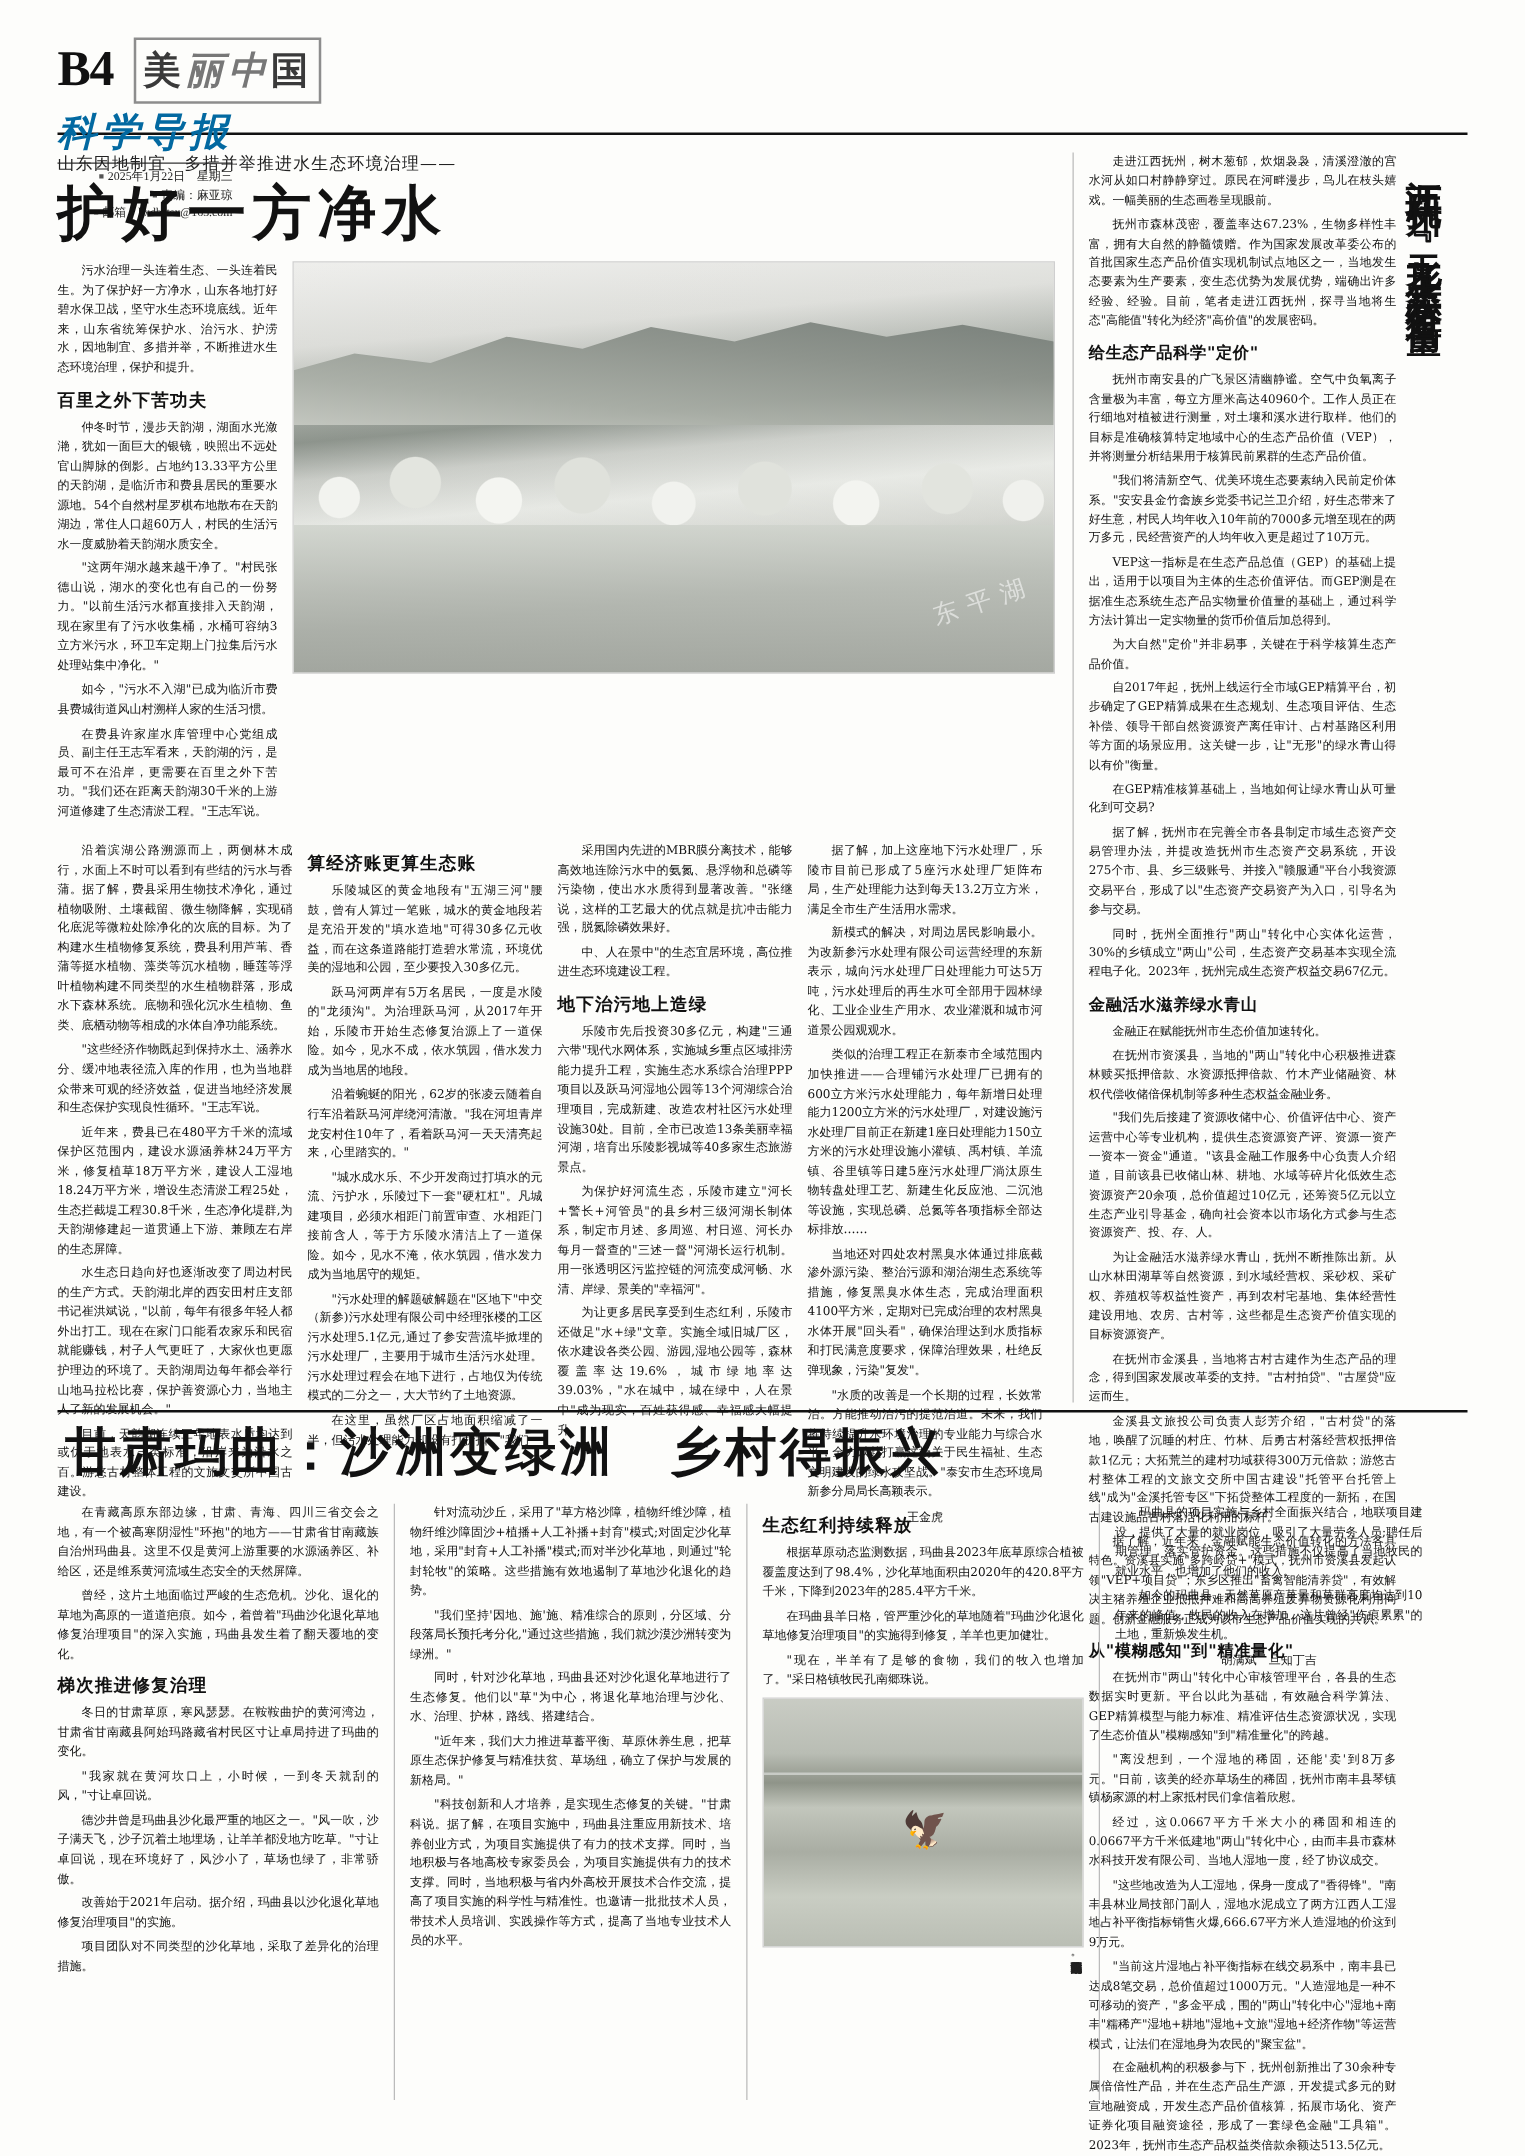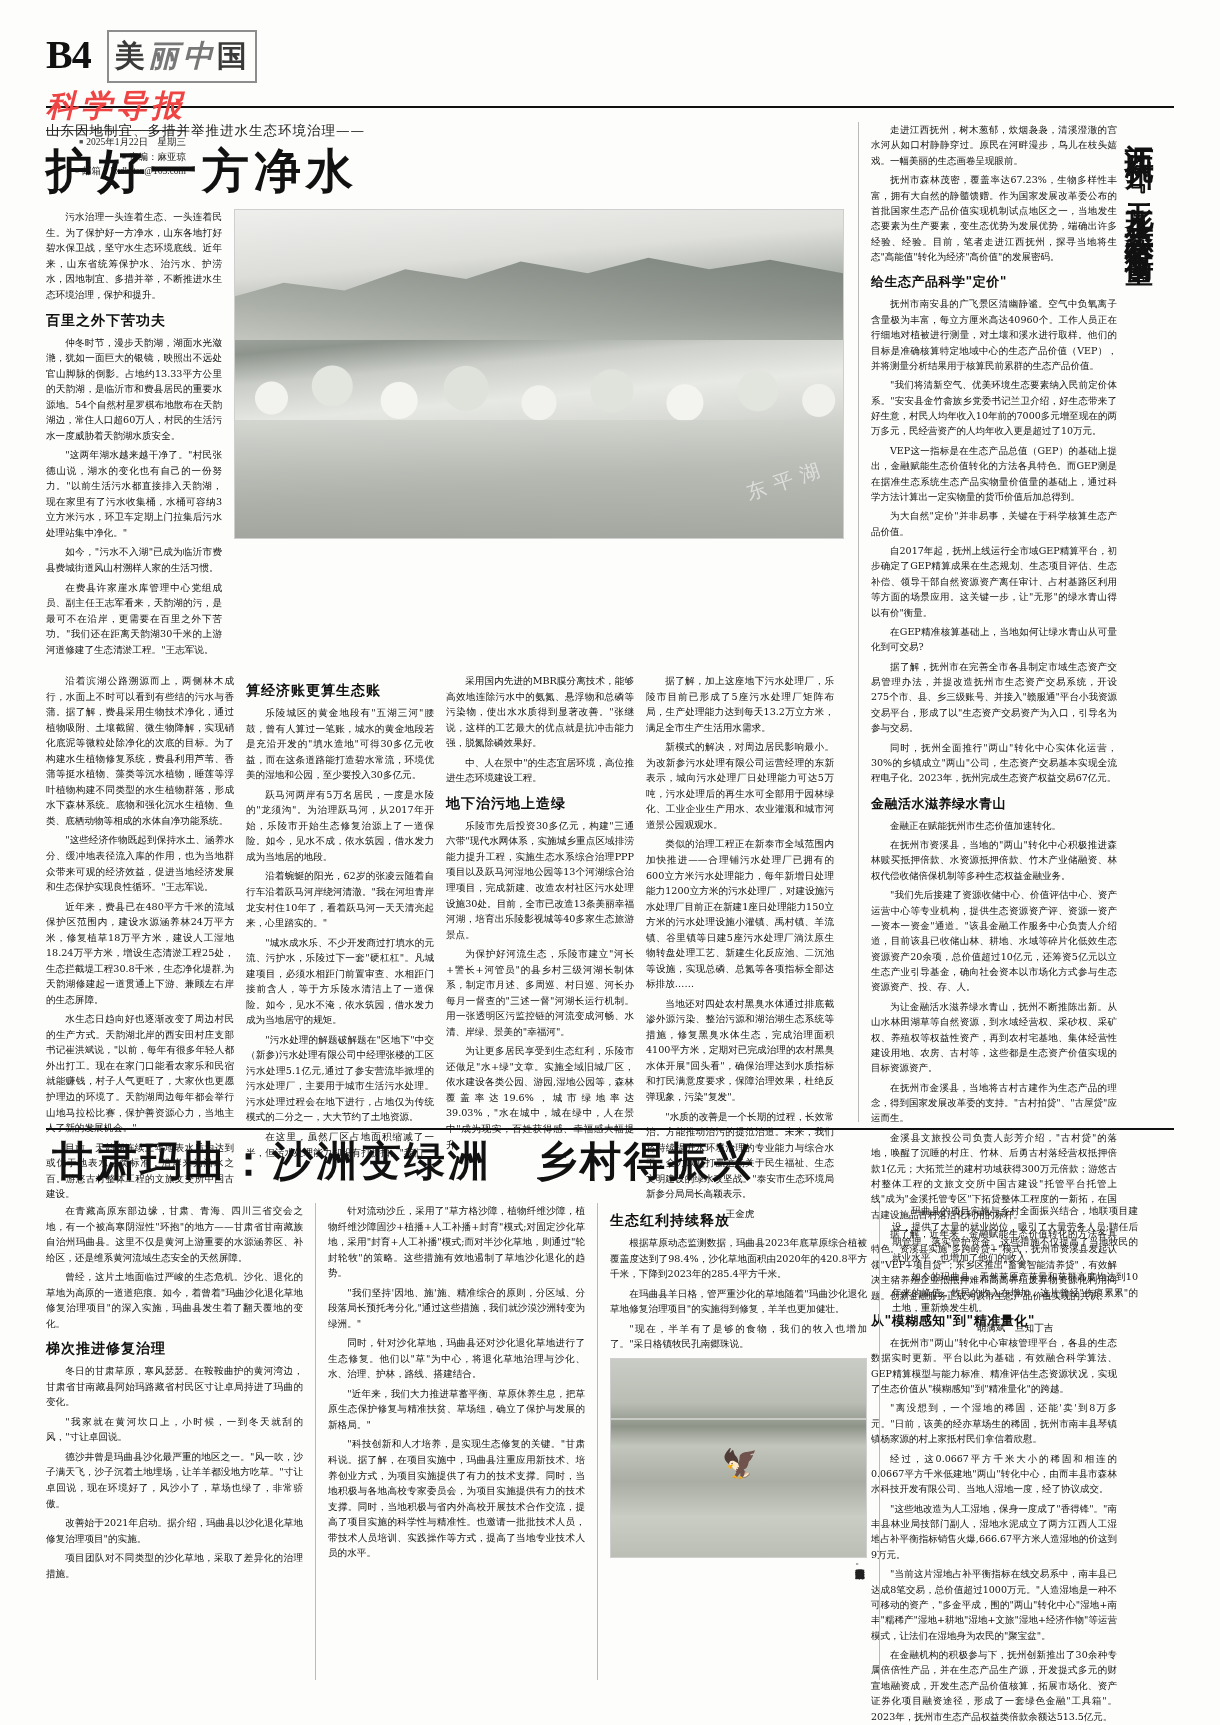--- a/index.html
+++ b/index.html
@@ -42,21 +42,21 @@
     font-family: "DejaVu Serif", serif;
     color: #3a3a3a;
   }
   .sn-ch.alt { color: #777; font-style: italic; }
   .mh-right { text-align: right; padding-top: 2px; }
   .paper-logo {
     font-size: 31px; font-weight: bold; letter-spacing: 4px;
     font-family: "DejaVu Serif", serif;
     border-bottom: 1.5px solid #333;
     padding-bottom: 3px; margin-bottom: 4px;
-    color: #ef4444;
+    color: #0369a1;
     font-style: italic;
   }
   .mh-meta { font-size: 9.5px; line-height: 1.55; color: #222; }
   .mh-meta div::before {
     content: "\25A0";
     font-size: 7px; margin-right: 3px; vertical-align: 1px; color: #555;
   }
 
   
   .body-wrap { display: flex; gap: 0; margin-top: 14px; height: 1000px; }
@@ -270,21 +270,21 @@
 
     <div class="right-zone">
       <div class="right-col">
         <p class="body">走进江西抚州，树木葱郁，炊烟袅袅，清溪澄澈的宫水河从如口村静静穿过。原民在河畔漫步，鸟儿在枝头嬉戏。一幅美丽的生态画卷呈现眼前。</p>
         <p class="body">抚州市森林茂密，覆盖率达67.23%，生物多样性丰富，拥有大自然的静髓馈赠。作为国家发展改革委公布的首批国家生态产品价值实现机制试点地区之一，当地发生态要素为生产要素，变生态优势为发展优势，端确出许多经验、经验。目前，笔者走进江西抚州，探寻当地将生态"高能值"转化为经济"高价值"的发展密码。</p>
         <p class="body"></p>
 
         <h4 class="rsub">给生态产品科学"定价"</h4>
         <p class="body">抚州市南安县的广飞景区清幽静谧。空气中负氧离子含量极为丰富，每立方厘米高达40960个。工作人员正在行细地对植被进行测量，对土壤和溪水进行取样。他们的目标是准确核算特定地域中心的生态产品价值（VEP），并将测量分析结果用于核算民前累群的生态产品价值。</p>
         <p class="body">"我们将清新空气、优美环境生态要素纳入民前定价体系。"安安县金竹畲族乡党委书记兰卫介绍，好生态带来了好生意，村民人均年收入10年前的7000多元增至现在的两万多元，民经营资产的人均年收入更是超过了10万元。</p>
-        <p class="body">VEP这一指标是在生态产品总值（GEP）的基础上提出，金融赋能生态价值转化的方法各具特色。而GEP测是在据准生态系统生态产品实物量价值量的基础上，通过科学方法计算出一定实物量的货币价值后加总得到。</p>
+        <p class="body">VEP这一指标是在生态产品总值（GEP）的基础上提出，适用于以项目为主体的生态价值评估。而GEP测是在据准生态系统生态产品实物量价值量的基础上，通过科学方法计算出一定实物量的货币价值后加总得到。</p>
         <p class="body">为大自然"定价"并非易事，关键在于科学核算生态产品价值。</p>
         <p class="body">自2017年起，抚州上线运行全市域GEP精算平台，初步确定了GEP精算成果在生态规划、生态项目评估、生态补偿、领导干部自然资源资产离任审计、占村基路区利用等方面的场景应用。这关键一步，让"无形"的绿水青山得以有价"衡量。</p>
         <p class="body">在GEP精准核算基础上，当地如何让绿水青山从可量化到可交易?</p>
         <p class="body">据了解，抚州市在完善全市各县制定市域生态资产交易管理办法，并提改造抚州市生态资产交易系统，开设275个市、县、乡三级账号、并接入"赣服通"平台小我资源交易平台，形成了以"生态资产交易资产为入口，引导名为参与交易。</p>
         <p class="body">同时，抚州全面推行"两山"转化中心实体化运营，30%的乡镇成立"两山"公司，生态资产交易基本实现全流程电子化。2023年，抚州完成生态资产权益交易67亿元。</p>
 
         <h4 class="rsub">金融活水滋养绿水青山</h4>
         <p class="body">金融正在赋能抚州市生态价值加速转化。</p>
         <p class="body">在抚州市资溪县，当地的"两山"转化中心积极推进森林赎买抵押倍款、水资源抵押倍款、竹木产业储融资、林权代偿收储倍保机制等多种生态权益金融业务。</p>
         <p class="body">"我们先后接建了资源收储中心、价值评估中心、资产运营中心等专业机构，提供生态资源资产评、资源一资产一资本一资金"通道。"该县金融工作服务中心负责人介绍道，目前该县已收储山林、耕地、水域等碎片化低效生态资源资产20余项，总价值超过10亿元，还筹资5亿元以立生态产业引导基金，确向社会资本以市场化方式参与生态资源资产、投、存、人。</p>

